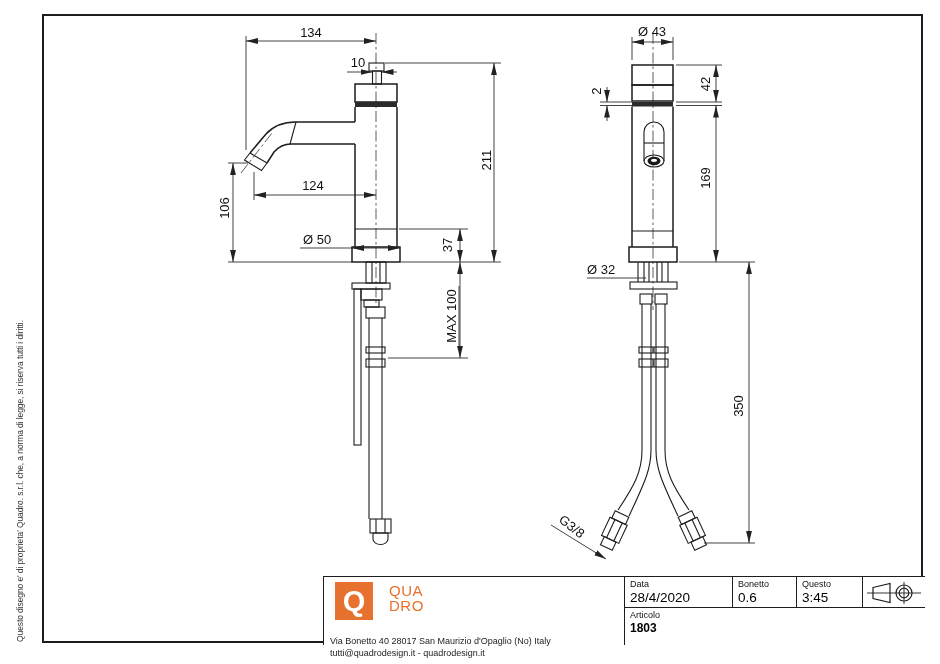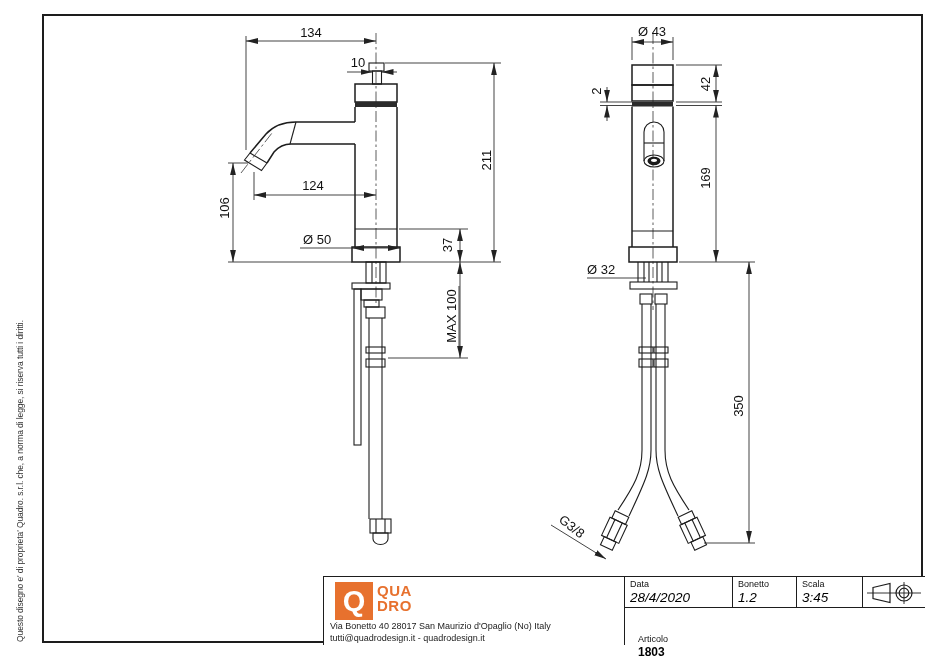--- a/index.html
+++ b/index.html
@@ -10,32 +10,32 @@
   svg .ol2{stroke:#1d1d1d;stroke-width:1.1;fill:none;}
   svg .dk{fill:#2b2b2b;stroke:none;}
   svg .dim{stroke:#222;stroke-width:0.85;fill:none;}
   svg .cl{stroke:#333;stroke-width:0.8;fill:none;stroke-dasharray:11 3 2.5 3;}
   svg text.dt{font-family:"Liberation Sans",sans-serif;font-size:13px;fill:#111;}
   .note-vert{position:absolute;left:15px;top:642px;transform:rotate(-90deg);transform-origin:0 0;font-size:8.5px;letter-spacing:-0.1px;color:#333;white-space:nowrap;width:max-content;}
   .titleblock{position:absolute;left:323px;top:576px;width:602px;height:69px;border-left:1.5px solid #1d1d1d;border-top:1.5px solid #1d1d1d;box-sizing:border-box;display:flex;background:#fff;}
   .tb-left{width:302px;position:relative;border-right:1.5px solid #1d1d1d;box-sizing:border-box;}
   .logo-square{position:absolute;left:11px;top:5px;width:38px;height:38px;background:#e7712e;display:flex;align-items:center;justify-content:center;}
   .logo-square span{color:#fff;font-size:29px;font-weight:bold;line-height:1;}
-  .brand-name{position:absolute;left:53px;top:6px;color:#e7712e;font-size:15px;font-weight:bold;line-height:15px;letter-spacing:0.5px;}
-  .address{position:absolute;left:6px;top:44px;font-size:9px;line-height:11.5px;color:#222;}
-  .tb-right{width:300px;display:flex;flex-direction:column;box-sizing:border-box;gap:24px;}
+  .brand-name{position:absolute;left:65px;top:6px;color:#e7712e;font-size:15px;font-weight:normal;line-height:15px;letter-spacing:0.5px;}
+  .address{position:absolute;left:6px;top:59px;font-size:9px;line-height:11.5px;color:#222;}
+  .tb-right{width:300px;display:flex;flex-direction:column;box-sizing:border-box;}
   .tb-row1{height:31px;display:flex;border-bottom:1.5px solid #1d1d1d;box-sizing:border-box;}
   .tb-cell{box-sizing:border-box;padding:2px 5px 0 5px;border-right:1.5px solid #1d1d1d;}
   .tb-cell.data{width:108px;}
   .tb-cell.versione{width:64px;}
   .tb-cell.scala{width:66px;}
   .tb-cell.symbol{width:62px;border-right:none;padding:0;display:flex;align-items:center;justify-content:center;}
   .tb-label{font-size:9px;color:#111;}
-  .tb-value{font-size:13.5px;color:#000;margin-top:1px;font-style:italic;}
-  .tb-row2{flex:1;padding:2px 5px 0 5px;margin-left:8px;}
+  .tb-value{font-size:13.5px;color:#000;margin-top:1px;}
+  .tb-row2{flex:1;padding:2px 5px 0 5px;}
   .tb-row2 .big{font-size:12px;font-weight:700;color:#000;margin-top:1px;}
 </style>
 </head>
 <body>
 
 <div class="frame"></div>
 
 <div class="note-vert">Questo disegno e' di proprieta' Quadro. s.r.l. che, a norma di legge, si riserva tutti i diritti.</div>
 
 <svg class="drawing" width="940" height="664" viewBox="0 0 940 664">
@@ -245,24 +245,24 @@
     </div>
   </div>
   <div class="tb-right">
     <div class="tb-row1">
       <div class="tb-cell data">
         <div class="tb-label">Data</div>
         <div class="tb-value">28/4/2020</div>
       </div>
       <div class="tb-cell versione">
         <div class="tb-label">Bonetto</div>
-        <div class="tb-value">1.2</div>
+        <div class="tb-value">0.6</div>
       </div>
       <div class="tb-cell scala">
-        <div class="tb-label">Scala</div>
+        <div class="tb-label">Questo</div>
         <div class="tb-value">3:45</div>
       </div>
       <div class="tb-cell symbol">
         <svg width="60" height="31" viewBox="0 0 60 31">
           <line x1="3" y1="16" x2="57" y2="16" stroke="#1d1d1d" stroke-width="0.9"></line>
           <path d="M9,10.5 L26,6.5 L26,25.5 L9,21.5 Z" fill="none" stroke="#1d1d1d" stroke-width="1.2"></path>
           <circle cx="40" cy="16" r="8" fill="none" stroke="#1d1d1d" stroke-width="1.2"></circle>
           <circle cx="40" cy="16" r="4.8" fill="none" stroke="#1d1d1d" stroke-width="1.2"></circle>
           <line x1="40" y1="5" x2="40" y2="27" stroke="#1d1d1d" stroke-width="0.9"></line>
         </svg>

